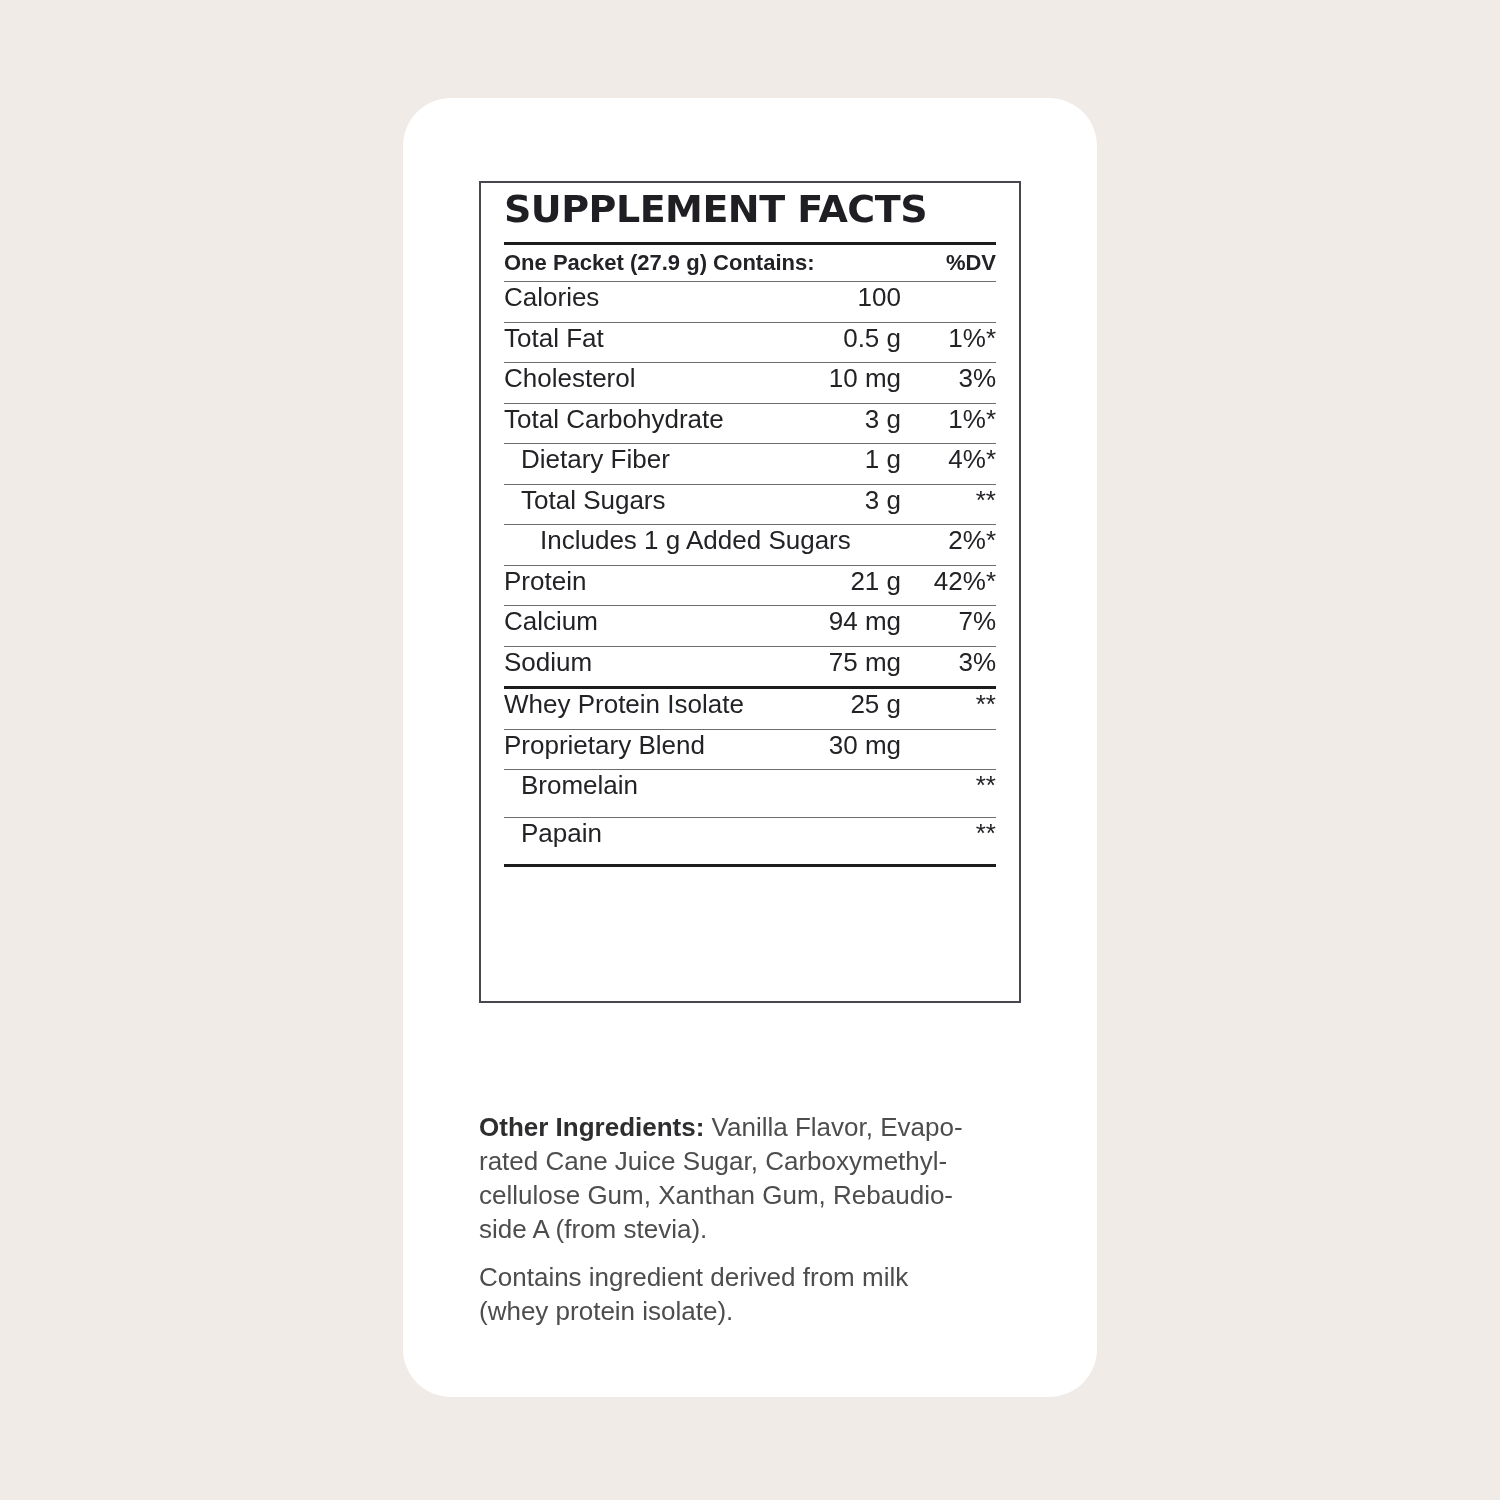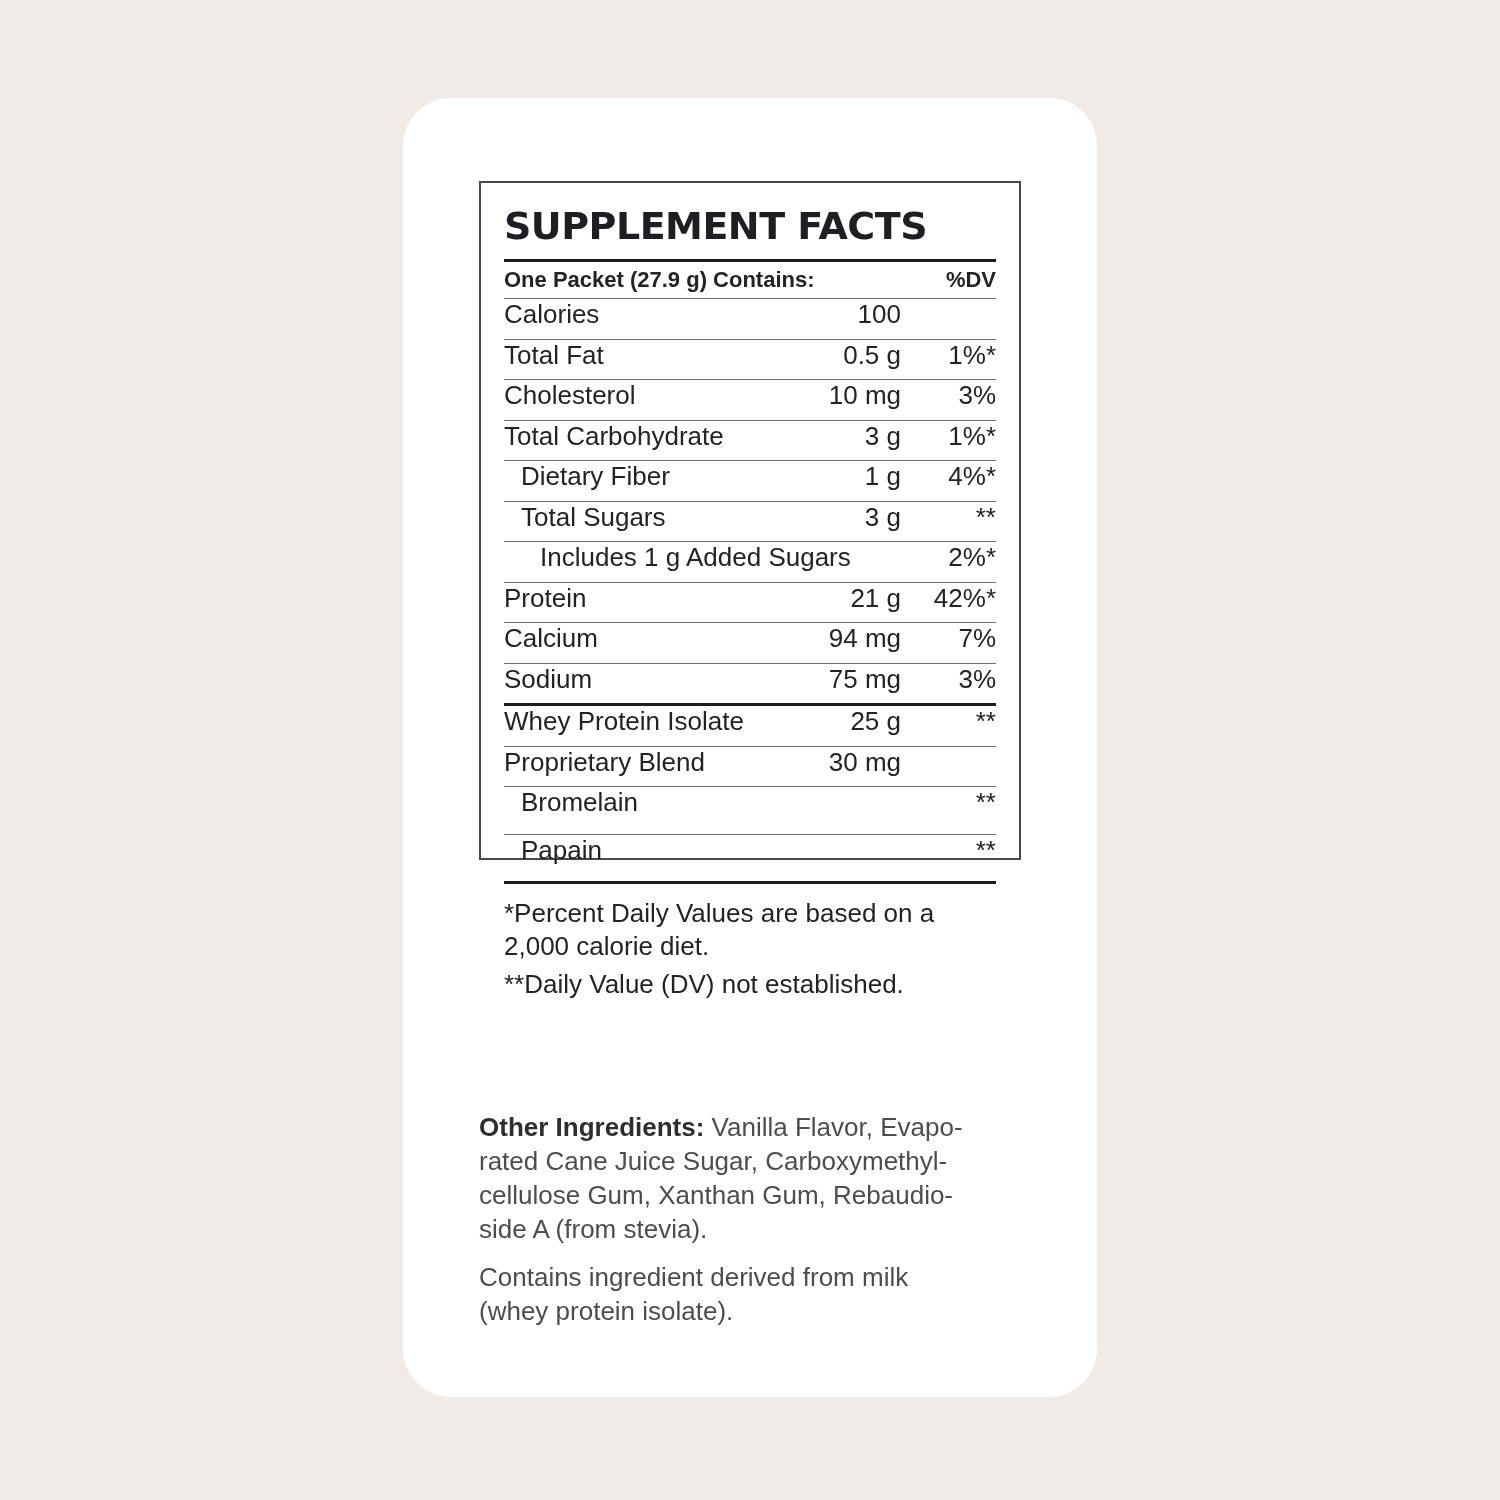--- a/index.html
+++ b/index.html
@@ -13,24 +13,24 @@
   .card{
     position:absolute;
     left:403px; top:98px;
     width:694px; height:1299px;
     background:#ffffff;
     border-radius:48px;
   }
   .facts-box{
     position:absolute;
     left:76px; top:83px;          
-    width:542px; height:679px;
+    width:542px; height:822px;
     border:2px solid #48484c;
     box-sizing:border-box;
-    padding:21px 23px 0 23px;
+    padding:4px 23px 0 23px;
     background:#ffffff;
   }
   .facts-title{
     font-family:"DejaVu Sans", sans-serif;
     font-weight:bold;
     font-size:38px;
     letter-spacing:-0.5px;
     line-height:44px;
     color:#1f1f23;
     white-space:nowrap;
@@ -179,25 +179,20 @@
       <span class="amount"></span>
       <span class="dv">**</span>
     </div>
 
     <div class="row indent1 tall thick-b">
       <span class="name">Papain</span>
       <span class="amount"></span>
       <span class="dv">**</span>
     </div>
 
-    <div class="footnotes">
-      <div class="footnote">*Percent Daily Values are based on a
-2,000 calorie diet.</div>
-      <div class="footnote">**Daily Value (DV) not established.</div>
-    </div>
 
   </div>
 
   <div class="below-box">
     <div class="para"><span class="oi-label">Other Ingredients:</span><span> Vanilla Flavor, Evapo-
 rated Cane Juice Sugar, Carboxymethyl-
 cellulose Gum, Xanthan Gum, Rebaudio-
 side A (from stevia).</span></div>
     <div class="para">Contains ingredient derived from milk
 (whey protein isolate).</div>

